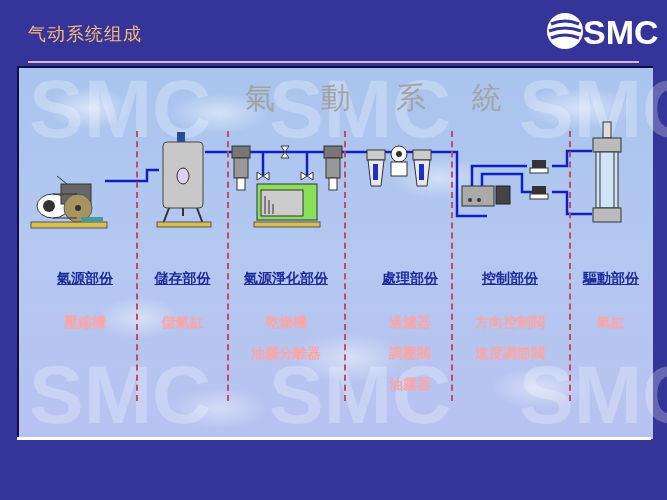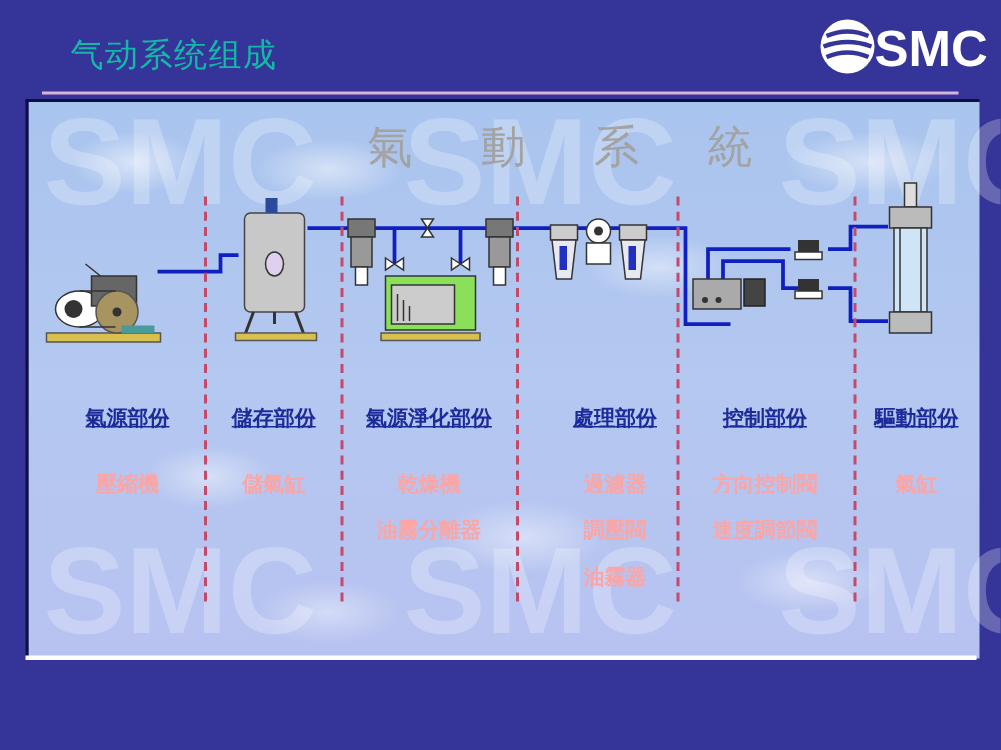--- a/index.html
+++ b/index.html
@@ -1,17 +1,17 @@
 <!DOCTYPE html>
 <html><head>
 <meta charset="utf-8">
 <style>
   html, body { margin:0; padding:0; }
   body { width:667px; height:500px; background:#343499; position:relative; overflow:hidden; font-family:"DejaVu Sans", sans-serif; }
-  .slide-title { position:absolute; left:47px; top:22px; font-size:22px; color:#14b8a6; letter-spacing:1px; }
+  .slide-title { position:absolute; left:28px; top:22px; font-size:18px; color:#fdba74; letter-spacing:1px; }
   .logo { position:absolute; left:545px; top:10px; width:118px; height:42px; }
   .top-rule { position:absolute; left:28px; top:61px; width:611px; height:2px; background:#d6b4d8; }
   .panel { position:absolute; left:17px; top:66px; width:634px; height:371px; border-left:2px solid #101040; border-top:2px solid #101040;
     background:
       radial-gradient(ellipse 60px 30px at 70px 40px, rgba(255,255,255,0.55), transparent 70%),
       radial-gradient(ellipse 70px 30px at 200px 45px, rgba(255,255,255,0.5), transparent 70%),
       radial-gradient(ellipse 80px 30px at 560px 40px, rgba(255,255,255,0.5), transparent 70%),
       radial-gradient(ellipse 70px 30px at 420px 110px, rgba(255,255,255,0.45), transparent 70%),
       radial-gradient(ellipse 60px 30px at 120px 250px, rgba(255,255,255,0.45), transparent 70%),
       radial-gradient(ellipse 80px 35px at 330px 290px, rgba(255,255,255,0.45), transparent 70%),

